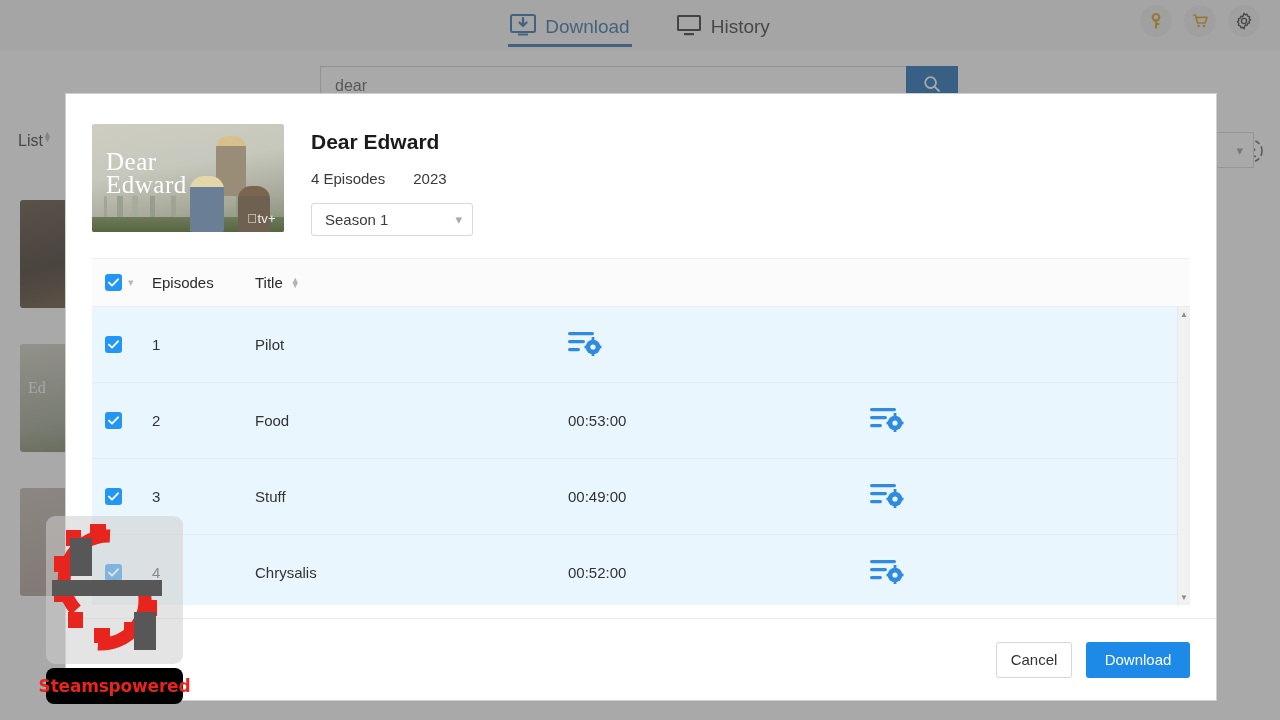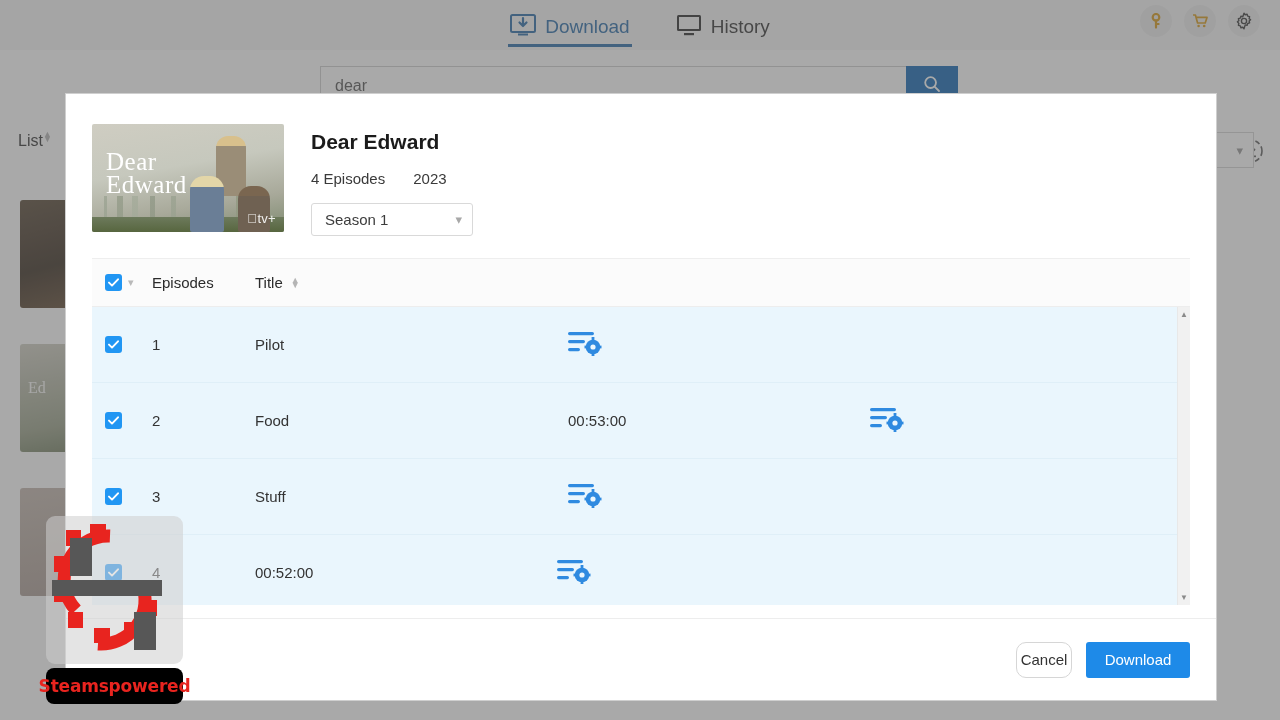--- a/index.html
+++ b/index.html
@@ -179,21 +179,21 @@
     padding: 3px 0;
   }
   .sb-arrow { color: #8a8a8a; font-size: 8px; }
 
   .m-foot {
     margin-top: auto; height: 82px; border-top: 1px solid #ededed;
     display: flex; align-items: center; justify-content: flex-end;
     gap: 14px; padding-right: 26px;
   }
   .btn-cancel {
-    width: 56px; height: 36px; border: 1px solid #d6d6d6; border-radius: 10px;
+    width: 76px; height: 36px; border: 1px solid #d6d6d6; border-radius: 3px;
     background: #fff; font-size: 15px; color: #333;
     display: flex; align-items: center; justify-content: center;
   }
   .btn-download {
     width: 104px; height: 36px; border-radius: 3px;
     background: #1e8ae8; font-size: 15px; color: #fff;
     display: flex; align-items: center; justify-content: center;
   }
 
   
@@ -421,20 +421,21 @@
           <div class="trow">
             <div class="c-chk">
               <span class="chk">
                 <svg width="11" height="9" viewBox="0 0 11 9">
                   <path d="M1 4.6L4 7.6 10 1.3" fill="none" stroke="#fff" stroke-width="1.9" stroke-linecap="round" stroke-linejoin="round"></path>
                 </svg>
               </span>
             </div>
             <div class="c-ep">3</div>
             <div class="c-tit">Stuff</div>
+            <div class="c-dur">00:49:00</div>
             <div class="c-act"><span><svg width="34" height="26" viewBox="0 0 34 26">
                   <rect x="0" y="2" width="26" height="3.2" rx="1.6" fill="#2f8ae0"></rect>
                   <rect x="0" y="10" width="17" height="3.2" rx="1.6" fill="#2f8ae0"></rect>
                   <rect x="0" y="18" width="12" height="3.2" rx="1.6" fill="#2f8ae0"></rect>
                   <circle cx="25" cy="17" r="7.3" fill="#2f8ae0"></circle>
                   <circle cx="25" cy="17" r="2.6" fill="#eaf6fd"></circle>
                   <g fill="#2f8ae0">
                     <rect x="23.6" y="7" width="2.8" height="4"></rect>
                     <rect x="23.6" y="23" width="2.8" height="4"></rect>
                     <rect x="16.5" y="15.6" width="4" height="2.8"></rect>
@@ -444,20 +445,21 @@
           </div>
           <div class="trow">
             <div class="c-chk">
               <span class="chk">
                 <svg width="11" height="9" viewBox="0 0 11 9">
                   <path d="M1 4.6L4 7.6 10 1.3" fill="none" stroke="#fff" stroke-width="1.9" stroke-linecap="round" stroke-linejoin="round"></path>
                 </svg>
               </span>
             </div>
             <div class="c-ep">4</div>
+            <div class="c-tit">Chrysalis</div>
             <div class="c-dur">00:52:00</div>
             <div class="c-act"><span><svg width="34" height="26" viewBox="0 0 34 26">
                   <rect x="0" y="2" width="26" height="3.2" rx="1.6" fill="#2f8ae0"></rect>
                   <rect x="0" y="10" width="17" height="3.2" rx="1.6" fill="#2f8ae0"></rect>
                   <rect x="0" y="18" width="12" height="3.2" rx="1.6" fill="#2f8ae0"></rect>
                   <circle cx="25" cy="17" r="7.3" fill="#2f8ae0"></circle>
                   <circle cx="25" cy="17" r="2.6" fill="#eaf6fd"></circle>
                   <g fill="#2f8ae0">
                     <rect x="23.6" y="7" width="2.8" height="4"></rect>
                     <rect x="23.6" y="23" width="2.8" height="4"></rect>

